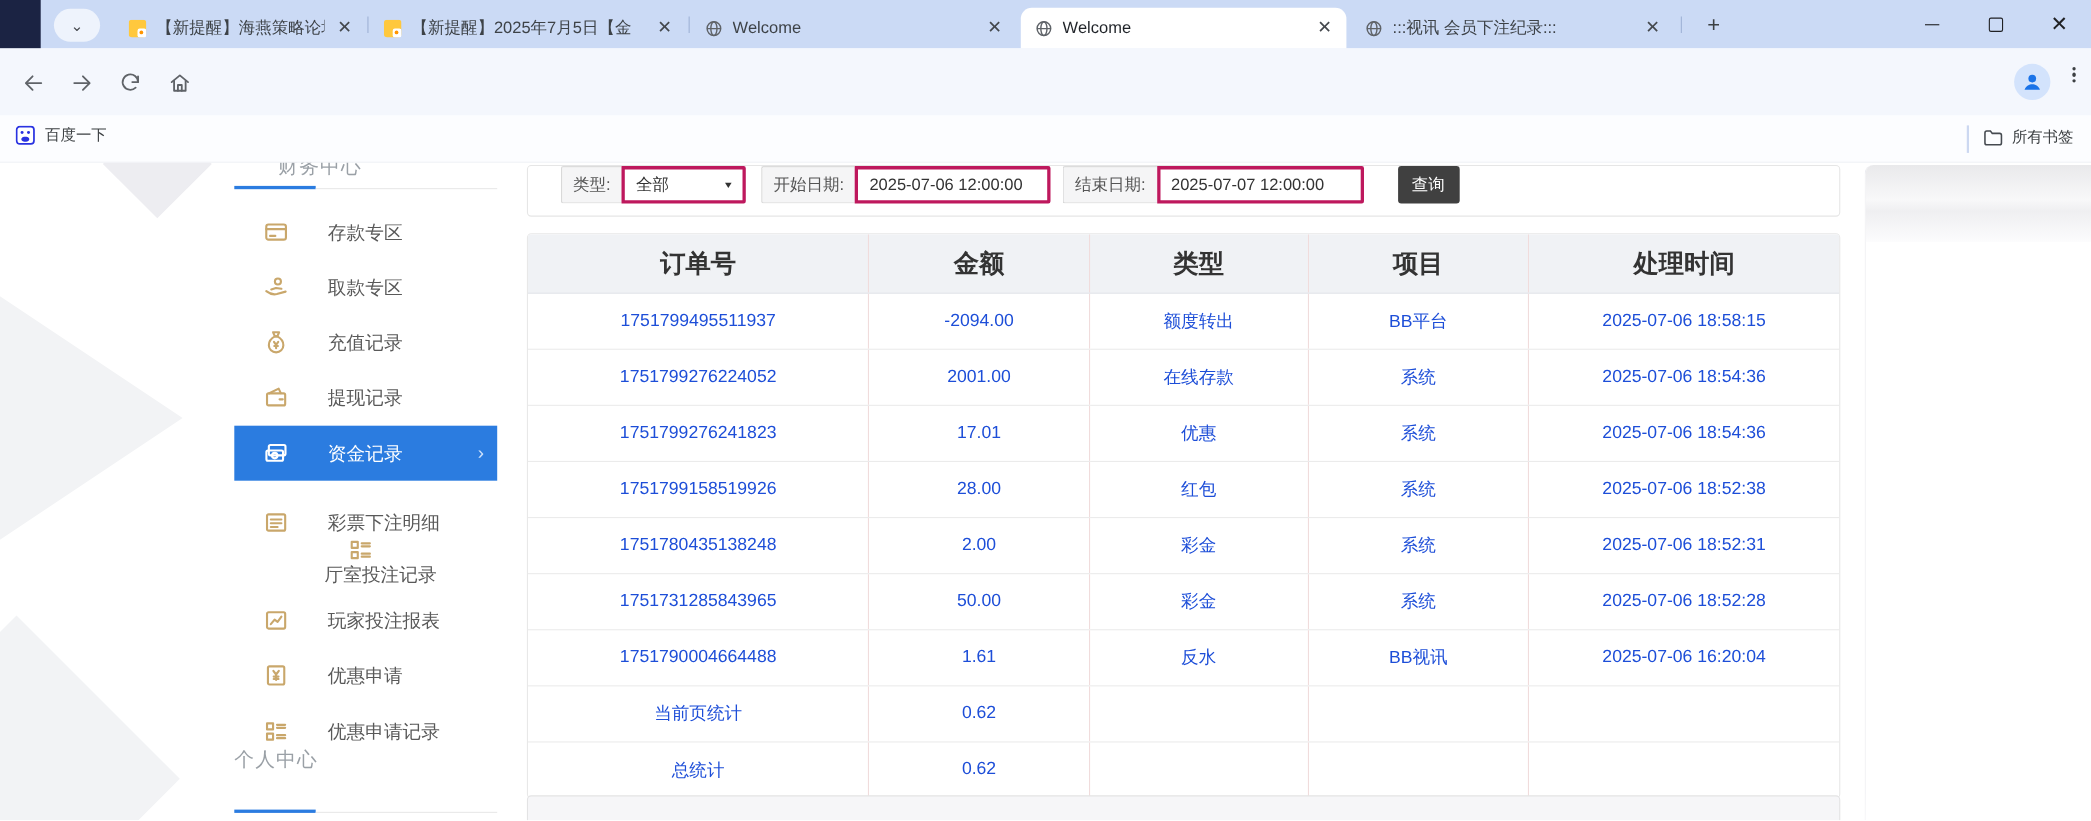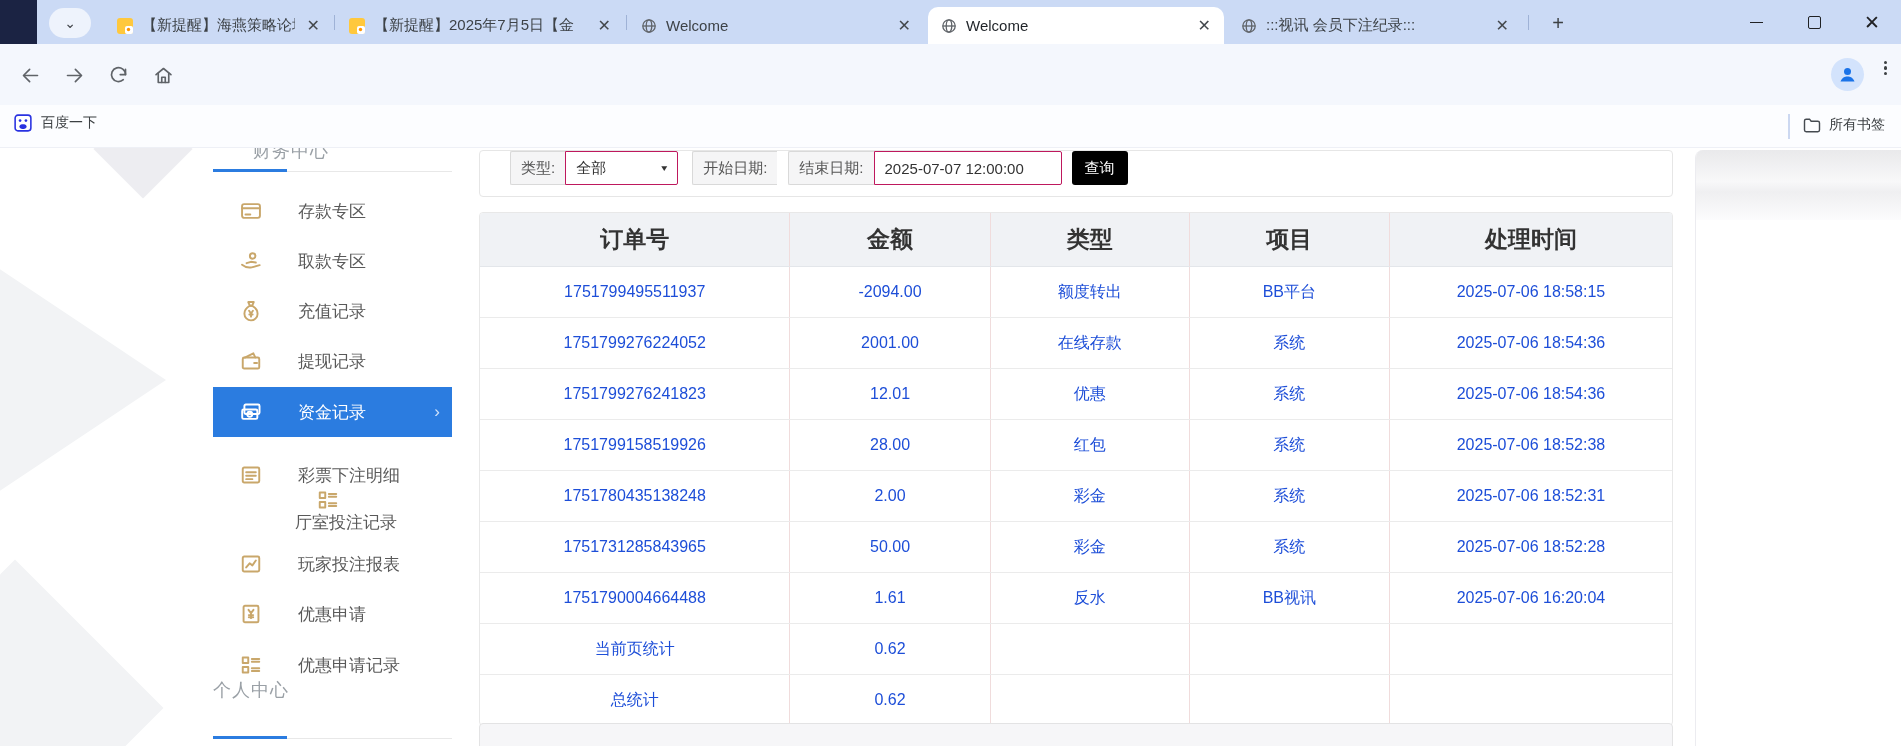--- a/index.html
+++ b/index.html
@@ -78,27 +78,27 @@
   .side-item .chev{position:absolute;right:12px;font-size:17px;color:#cfe2fb;}
 
   
   .main{position:absolute;left:479px;top:0;width:1194px;}
   .filter-panel{position:absolute;left:0;top:2px;width:1194px;height:47px;border:1px solid #e6e6e6;
                 border-radius:4px;box-sizing:border-box;background:#fff;display:flex;align-items:flex-start;
                 padding-left:30px;}
   .fgroup{display:flex;height:34px;font-size:15px;}
   .flabel{background:#f5f5f6;border:1px solid #d9d9d9;border-right:none;color:#555;
           display:flex;align-items:center;padding:0 10px;border-radius:2px 0 0 2px;white-space:nowrap;}
-  .ffield{background:#fff;border:1px solid #be185d;color:#333;display:flex;align-items:center;
+  .ffield{background:#fff;border:3px solid #be185d;color:#333;display:flex;align-items:center;
           padding:0 10px;border-radius:0 2px 2px 0;box-sizing:border-box;white-space:nowrap;}
   .fselect{width:113px;justify-content:space-between;}
   .fselect .car{color:#333;font-size:12px;transform:scaleY(.8);}
   .fd1{width:178px;} .fd2{width:188px;}
   .m14{margin-right:14px;} .m11{margin-right:11px;}
-  .search-btn{margin-left:10px;width:56px;height:34px;background:#000000;color:#fff;border:none;
+  .search-btn{margin-left:31px;width:56px;height:34px;background:#404040;color:#fff;border:none;
               border-radius:3px;font-size:15px;font-family:inherit;}
 
   .table-panel{position:absolute;left:0;top:64px;width:1194px;border:1px solid #e8e8e8;
                border-radius:4px;box-sizing:border-box;overflow:hidden;background:#fff;}
   table{width:100%;border-collapse:collapse;table-layout:fixed;}
   thead th{height:51px;background:#f0f2f5;font-size:23px;font-weight:700;color:#333;
            border-bottom:1px solid #e3e6ea;}
   tbody td{height:48px;font-size:16px;color:#1d4ed8;text-align:center;border-bottom:1px solid #ebebeb;
            white-space:nowrap;overflow:hidden;}
   th + th, td + td{border-left:1px solid #f0dcdc;}
@@ -388,20 +388,21 @@
       <div class="filter-panel">
         <div class="fgroup m14">
           <span class="flabel">类型:</span>
           <span class="ffield fselect">
             <span>全部</span>
             <span class="car">▾</span>
           </span>
         </div>
         <div class="fgroup m11">
           <span class="flabel">开始日期:</span>
+          <span class="ffield fd1">2025-07-06 12:00:00</span>
         </div>
         <div class="fgroup">
           <span class="flabel">结束日期:</span>
           <span class="ffield fd2">2025-07-07 12:00:00</span>
         </div>
         <button class="search-btn">查询</button>
       </div>
 
       <div class="table-panel">
         <table>
@@ -431,21 +432,21 @@
               </tr>
               <tr>
                 <td>1751799276224052</td>
                 <td>2001.00</td>
                 <td>在线存款</td>
                 <td>系统</td>
                 <td>2025-07-06 18:54:36</td>
               </tr>
               <tr>
                 <td>1751799276241823</td>
-                <td>12.01</td>
+                <td>17.01</td>
                 <td>优惠</td>
                 <td>系统</td>
                 <td>2025-07-06 18:54:36</td>
               </tr>
               <tr>
                 <td>1751799158519926</td>
                 <td>28.00</td>
                 <td>红包</td>
                 <td>系统</td>
                 <td>2025-07-06 18:52:38</td>

